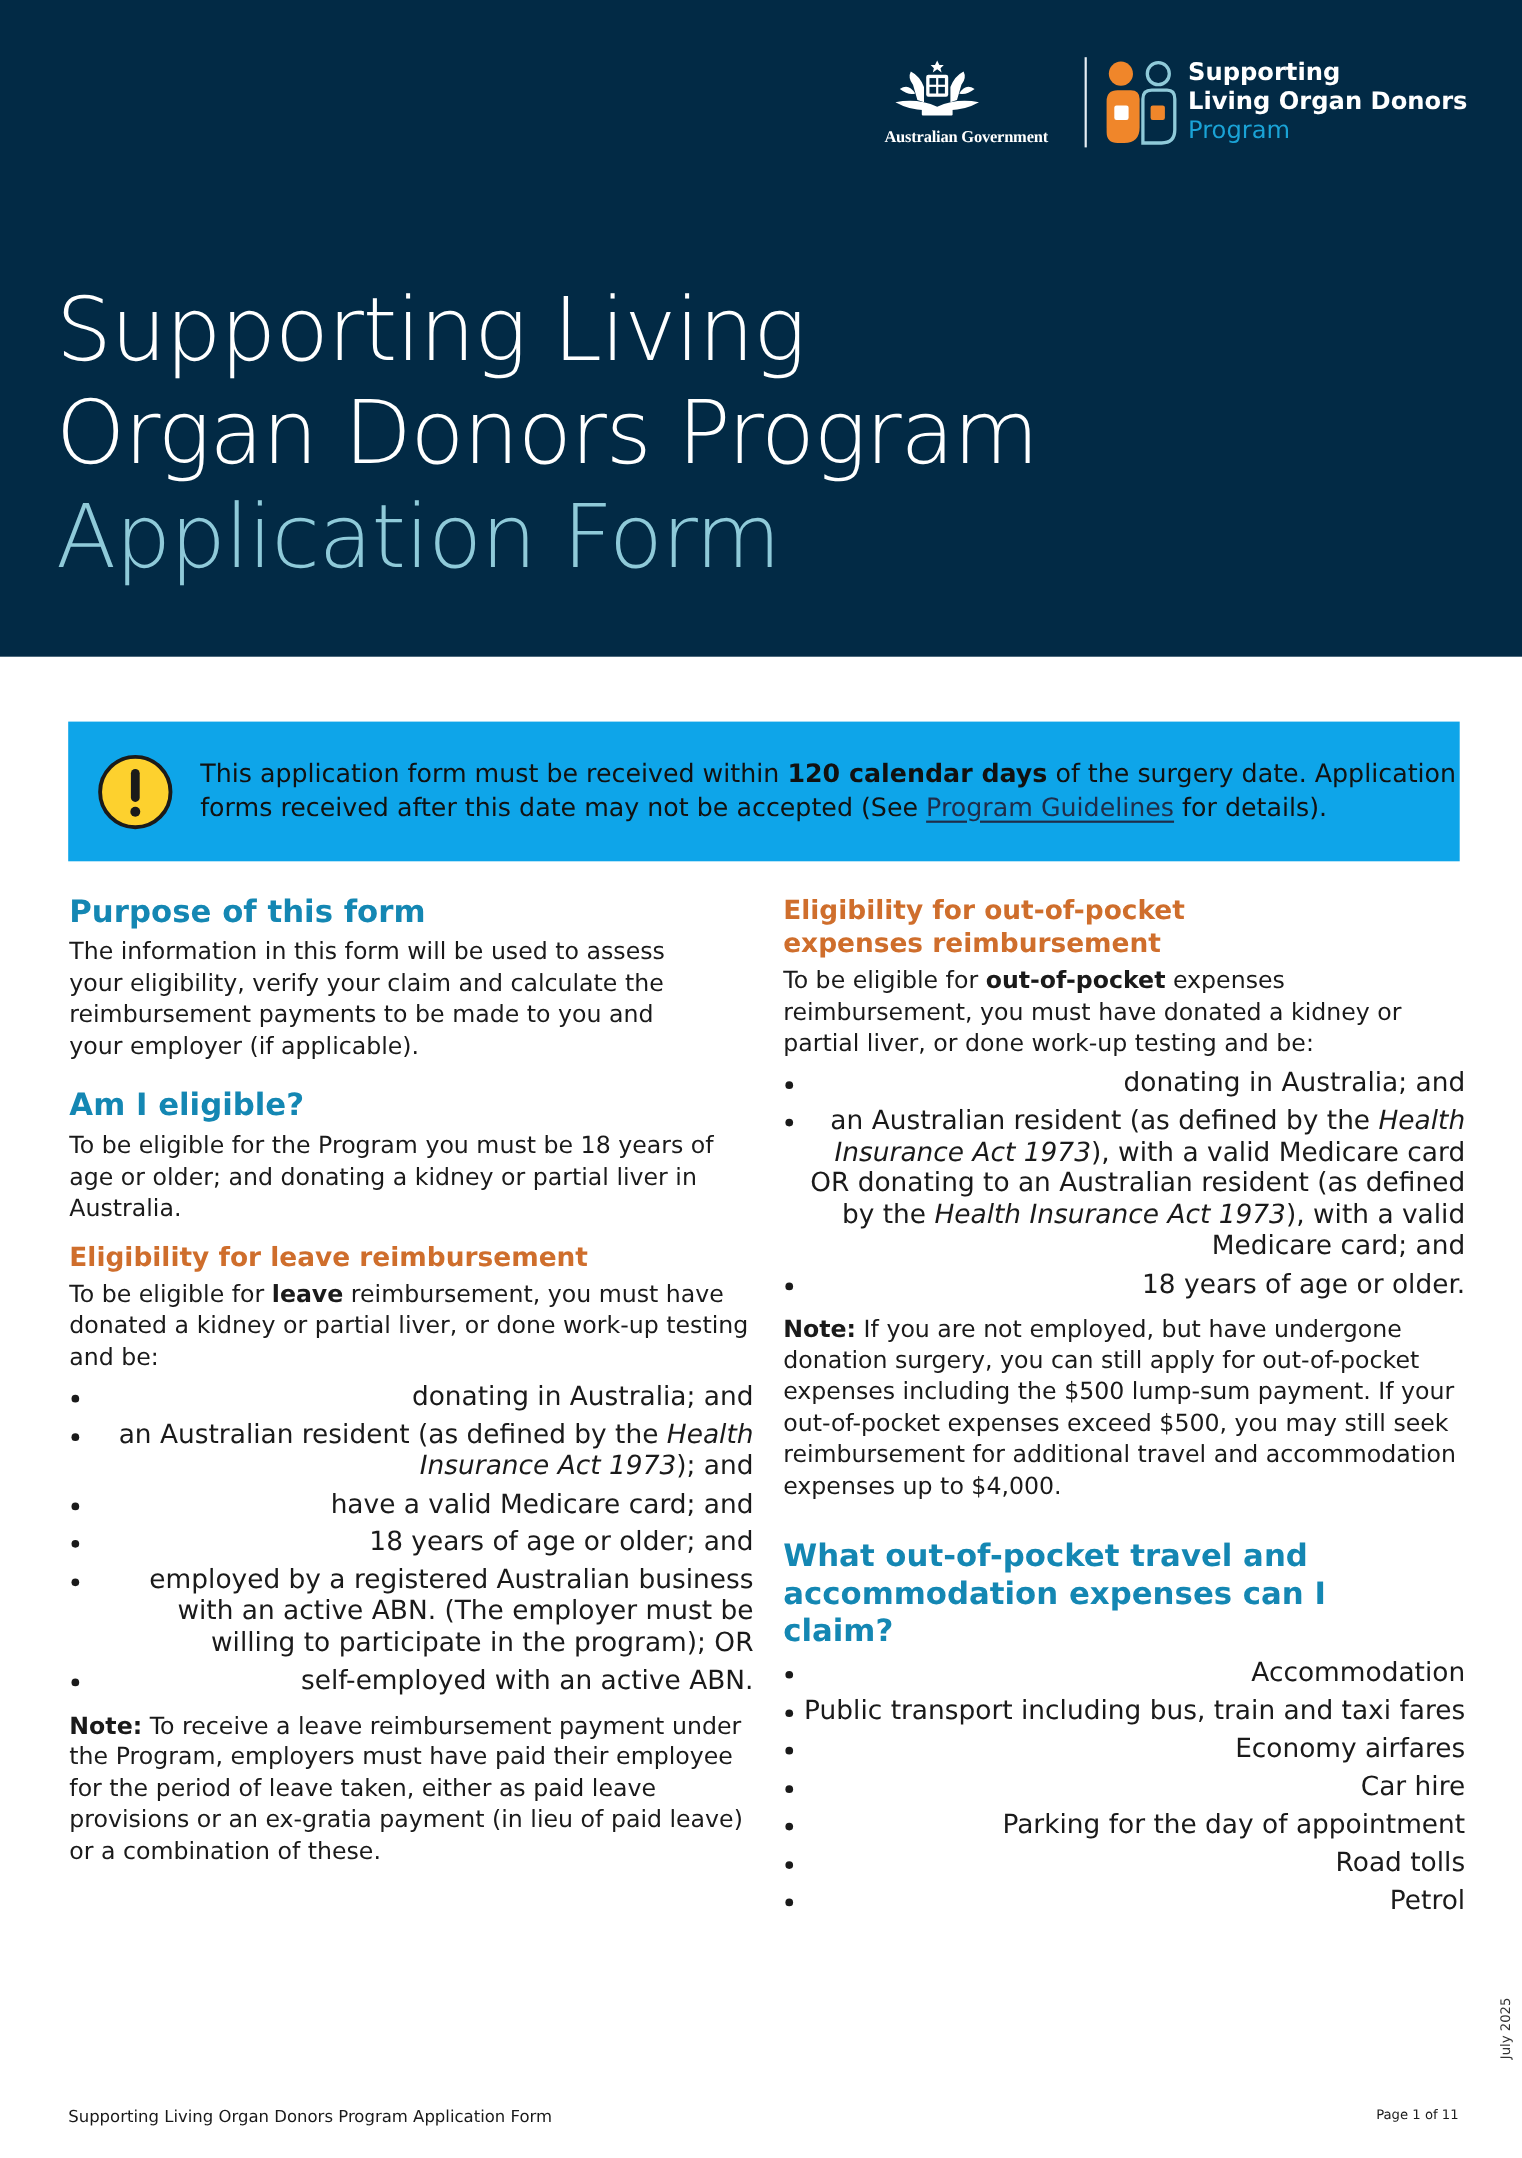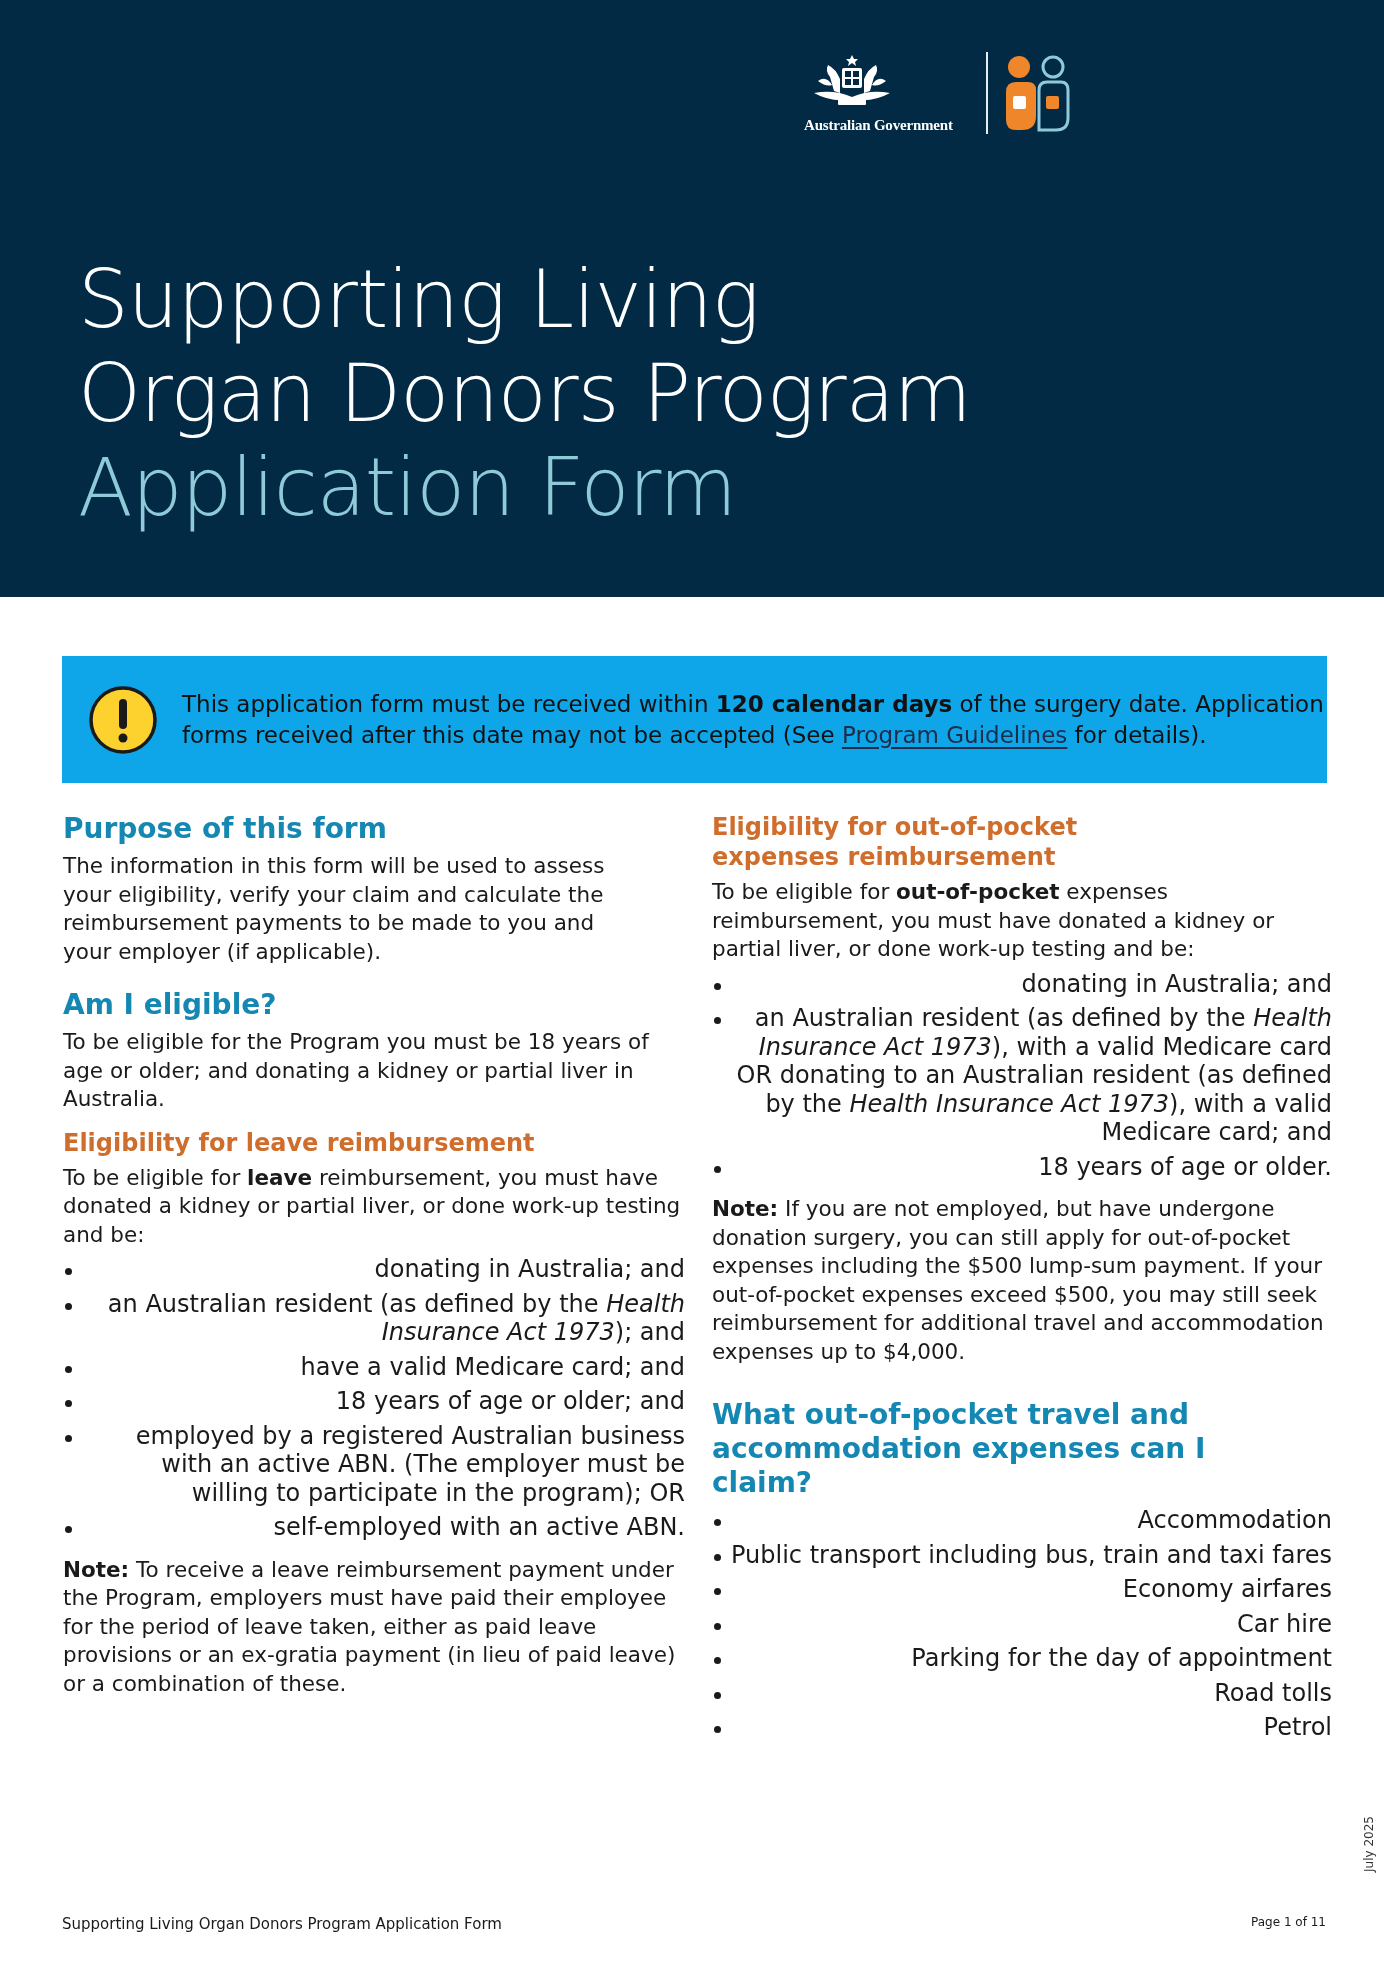--- a/index.html
+++ b/index.html
@@ -10,21 +10,21 @@
   .logos { position: absolute; top: 48px; left: 804px; height: 90px; display: flex; align-items: center; }
   .gov-logo { width: 168px; display: flex; flex-direction: column; }
   .crest { width: 96px; height: 60px; }
   .gov-name { font-family: "Liberation Serif", serif; font-weight: bold; color: #fff; font-size: 15px; margin-top: 4px; letter-spacing: -0.2px; white-space: nowrap; }
   .logo-divider { width: 2px; height: 82px; background: #e6eef4; margin: 0 16px 0 14px; }
   .slod-icon { width: 66px; height: 78px; margin-right: 10px; }
   .slod-text { display: flex; flex-direction: column; line-height: 26px; }
   .slod-line { color: #fff; font-weight: bold; font-size: 22px; white-space: nowrap; }
   .slod-program { color: #1aa3d6; font-size: 22px; }
 
-  .title-block { position: absolute; left: 78px; top: 253px; }
+  .title-block { position: absolute; left: 51px; top: 253px; }
   .title-line { font-family: "DejaVu Sans", sans-serif; font-weight: 200; font-size: 80px; line-height: 94px; color: #ffffff; letter-spacing: -1px; white-space: nowrap; }
   .title-accent { color: #8fcad9; }
 
   .alert { position: absolute; left: 62px; top: 656px; width: 1265px; height: 127px; background: #0ea5e9; display: flex; align-items: center; }
   .alert-icon { width: 70px; height: 70px; margin-left: 26px; margin-right: 24px; flex-shrink: 0; }
   .alert-text { font-size: 23px; line-height: 31px; color: #111; }
   .alert-text b { font-weight: bold; }
   .alert-link { color: #1f2d4a; text-decoration: underline; text-decoration-color: #1f2d4a; text-underline-offset: 4px; cursor: pointer; }
 
   .col { position: absolute; top: 812px; width: 622px; }
@@ -76,20 +76,25 @@
     </div>
     <div class="logo-divider"></div>
     <svg class="slod-icon" viewBox="0 0 66 78">
       <circle cx="15" cy="13" r="11" fill="#f0862a"></circle>
       <circle cx="49" cy="13" r="10" fill="none" stroke="#8fcad9" stroke-width="3"></circle>
       <path d="M2,38 q0,-10 10,-10 h12 q8,0 8,8 v26 q0,14 -14,14 h-6 q-10,0 -10,-10z" fill="#f0862a"></path>
       <rect x="9" y="42" width="13" height="13" rx="2" fill="#ffffff"></rect>
       <path d="M35,36 q0,-8 8,-8 h14 q7,0 7,8 v28 q0,12 -12,12 h-17z" fill="none" stroke="#8fcad9" stroke-width="3"></path>
       <rect x="42" y="42" width="13" height="13" rx="2" fill="#f0862a"></rect>
     </svg>
+    <div class="slod-text">
+      <span class="slod-line">Supporting</span>
+      <span class="slod-line">Living Organ Donors</span>
+      <span class="slod-program">Program</span>
+    </div>
   </div>
 
   <div class="title-block">
     <div class="title-line">Supporting Living</div>
     <div class="title-line">Organ Donors Program</div>
     <div class="title-line title-accent">Application Form</div>
   </div>
 </div>
 
 <div class="alert">

